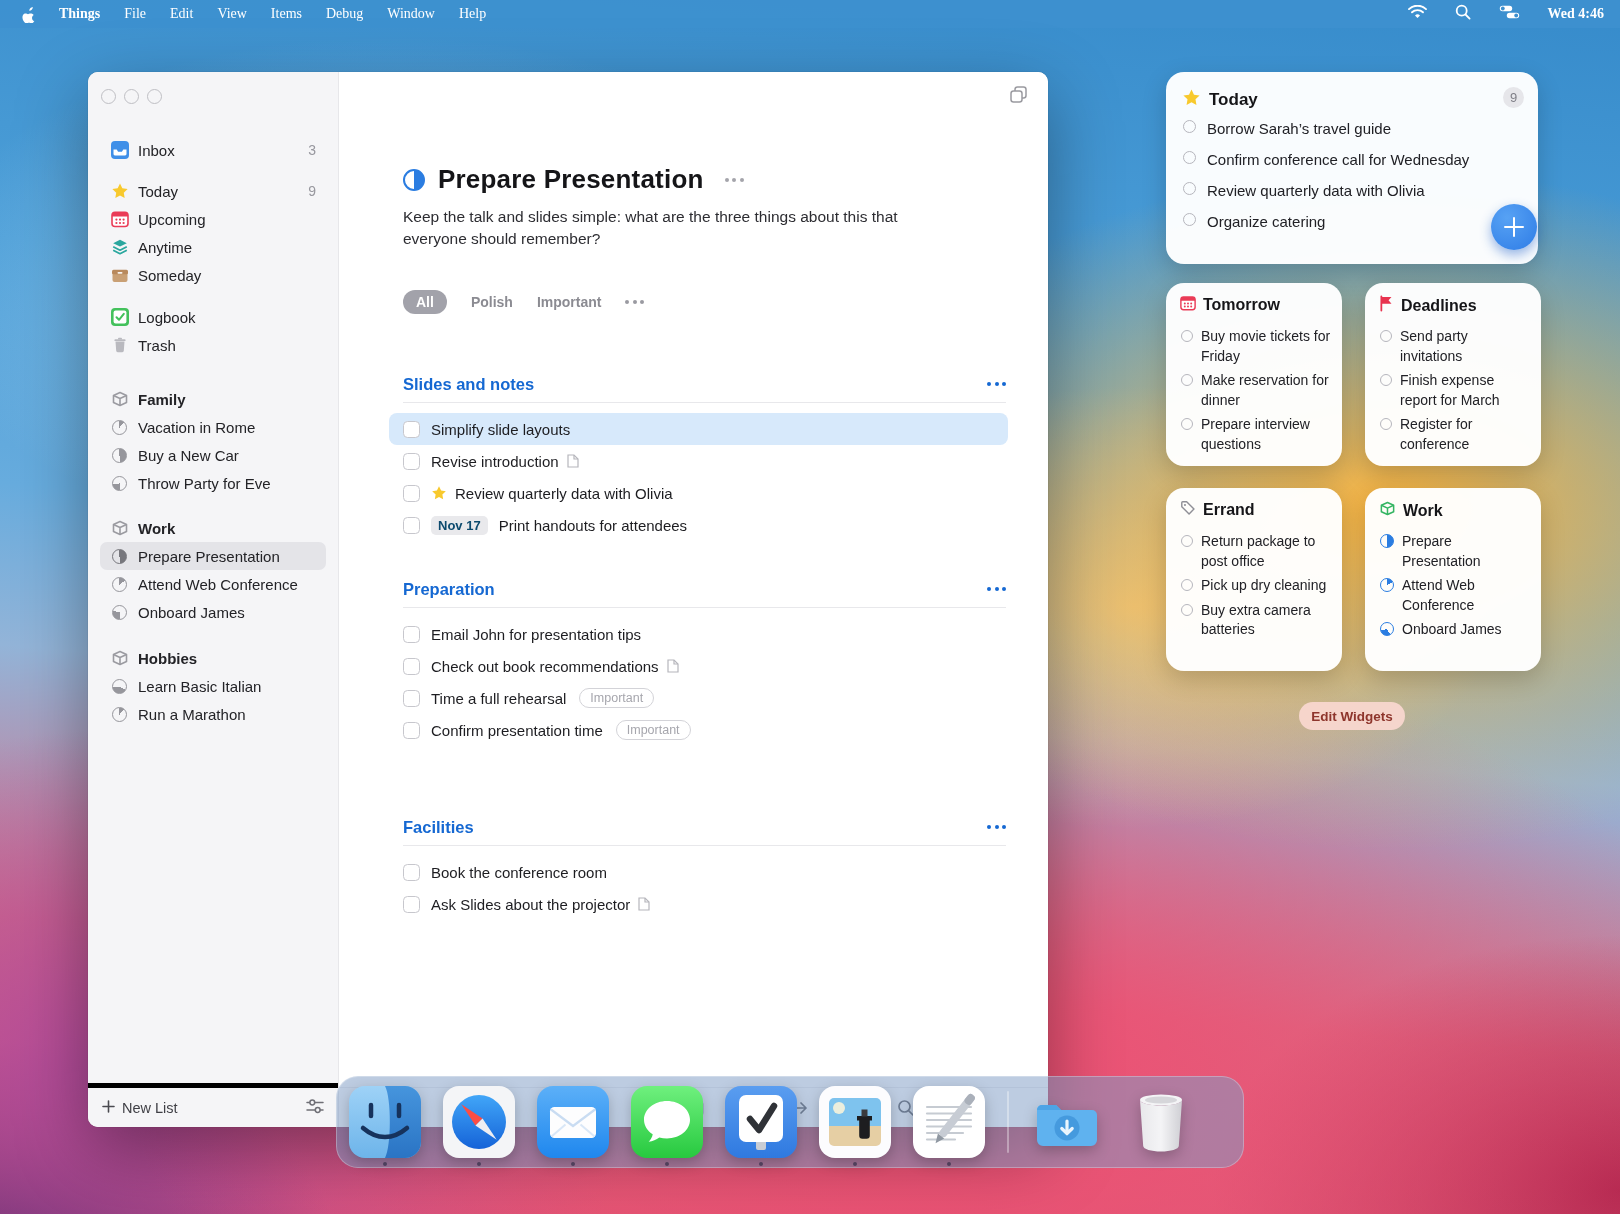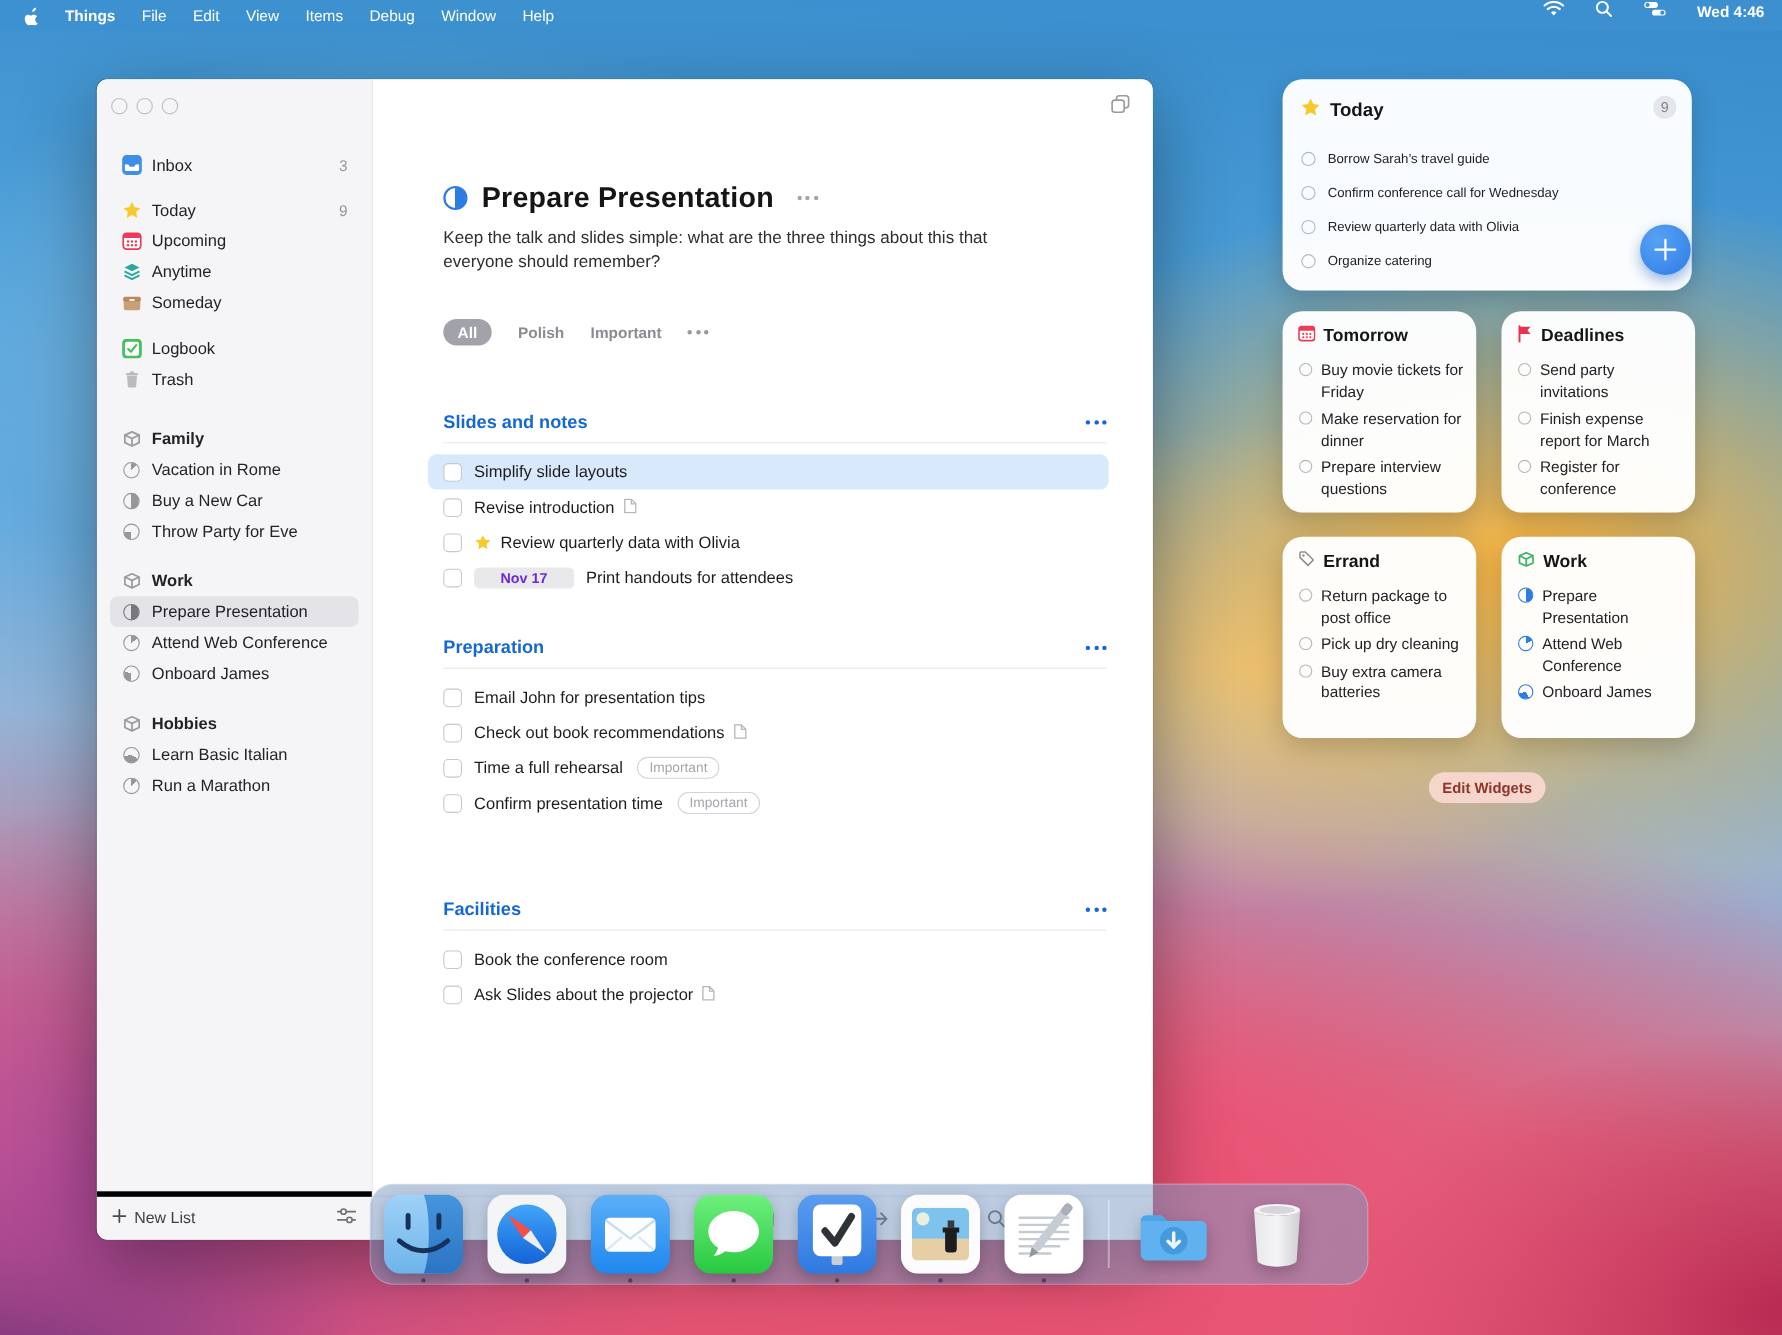--- a/index.html
+++ b/index.html
@@ -10,21 +10,21 @@
       radial-gradient(42% 30% at 24% 24%, rgba(186,224,247,.55) 0%, rgba(186,224,247,0) 70%),
       radial-gradient(50% 40% at 86% 42%, #f9b440 0%, rgba(249,180,64,0) 70%),
       radial-gradient(32% 26% at 70% 50%, rgba(252,206,130,.8) 0%, rgba(252,206,130,0) 70%),
       radial-gradient(70% 50% at 58% 88%, #ef4e72 0%, rgba(239,78,114,0) 72%),
       radial-gradient(46% 40% at 8% 88%, #b04a9c 0%, rgba(176,74,156,0) 70%),
       radial-gradient(30% 26% at 0% 104%, #3c2260 0%, rgba(60,34,96,0) 70%),
       radial-gradient(36% 30% at 100% 98%, #b0264e 0%, rgba(176,38,78,0) 70%),
       linear-gradient(185deg,#368bcb 0%,#4d9fd8 28%,#67acde 46%,#93b4d8 58%,#d56f86 78%,#e05572 100%);}
   
   .menubar{position:absolute;top:0;left:0;right:0;height:28px;background:rgba(62,144,207,.94);
-    display:flex;align-items:flex-start;justify-content:space-between;color:#fff;font-size:14px;}
+    display:flex;align-items:center;justify-content:space-between;color:#fff;font-size:14px;font-family:Liberation Serif, serif;}
   .mb-left{display:flex;align-items:center;gap:0;padding-left:14px}
   .mb-item{padding:0 12px;line-height:28px}
   .mb-item.app{font-weight:700}
   .mb-apple{display:flex;align-items:center;padding:0 10px 0 8px}
   .mb-right{display:flex;align-items:center;gap:28px;padding-right:16px}
   .mb-clock{font-size:14px;font-weight:600}
   
   .window{position:absolute;left:88px;top:72px;width:960px;height:1055px;border-radius:10px;
     background:#fff;box-shadow:0 24px 70px rgba(0,0,0,.38),0 0 1px rgba(0,0,0,.35);display:flex;overflow:hidden}
   .sidebar{width:250px;background:#f5f5f7;border-right:1px solid #e7e7ea;position:relative;flex:none}
@@ -60,35 +60,35 @@
   .fdots{color:#9a9aa1}
   .sec{position:absolute;left:64px;right:42px}
   .sec-head{height:24px;display:flex;align-items:center;justify-content:space-between}
   .sec-title{font-size:16.5px;font-weight:700;color:#1568d2}
   .sec-dots{color:#1568d2}
   .sec-div{height:1px;background:#e8e8eb;margin-top:6px;margin-bottom:10px}
   .task{height:32px;display:flex;align-items:center;gap:11px;font-size:15px;color:#1d1d21;position:relative}
   .task.sel::before{content:"";position:absolute;left:-14px;right:-2px;top:0;bottom:0;background:#d7e9fb;border-radius:8px;z-index:0}
   .task>*{position:relative;z-index:1}
   .cb{width:17px;height:17px;border:1.5px solid #c7c7cd;border-radius:4.5px;background:#fff;box-sizing:border-box;flex:none}
-  .datepill{background:#e9e9ec;color:#6d28d9;font-size:13px;font-weight:600;padding:2px 24px;border-radius:5px}
+  .datepill{background:#e9e9ec;color:#0c4a6e;font-size:13px;font-weight:600;padding:2px 7px;border-radius:5px}
   .tagpill{border:1.3px solid #d3d3d8;color:#a6a6ad;font-size:12.5px;padding:2px 10px;border-radius:999px;margin-left:2px}
   .noteic{margin-left:-3px;margin-top:2px}
   .starsm{width:16px;height:16px;margin-right:-3px}
   .toolbar{position:absolute;left:0;right:0;bottom:0;height:39px;border-top:1px solid #ececee;
     display:flex;align-items:center;justify-content:center;gap:80px}
   .tbtn{display:flex;align-items:center;justify-content:center;width:26px;height:26px}
   
   .card{position:absolute;background:rgba(255,255,255,.97);border-radius:18px;box-shadow:0 8px 24px rgba(0,0,0,.18)}
   .w-today{left:1166px;top:72px;width:372px;height:192px}
   .w-head{position:absolute;top:16px;left:16px;display:flex;align-items:center;gap:8px;font-size:17px;font-weight:700;color:#151518}
   .w-badge{position:absolute;top:15px;right:14px;width:21px;height:21px;border-radius:50%;background:#e6e6ea;
     color:#7f7f87;font-size:13px;display:flex;align-items:center;justify-content:center}
   .w-list{position:absolute;top:48px;left:17px;right:16px}
-  .w-item{height:31px;display:flex;align-items:flex-end;gap:11px;font-size:12px;color:#212126}
+  .w-item{height:31px;display:flex;align-items:flex-start;gap:11px;font-size:15px;color:#212126}
   .wcb{width:13px;height:13px;border:1.5px solid #b6b6bd;border-radius:50%;box-sizing:border-box;flex:none}
   .plusbtn{position:absolute;left:325px;top:132px;width:46px;height:46px;border-radius:50%;
     background:radial-gradient(circle at 35% 30%,#57a2f4,#2e7ce6);box-shadow:0 5px 12px rgba(25,90,200,.45);
     display:flex;align-items:center;justify-content:center}
   .plusbtn::before{content:"";width:20px;height:2.6px;background:#fff;border-radius:2px;position:absolute}
   .plusbtn::after{content:"";width:2.6px;height:20px;background:#fff;border-radius:2px;position:absolute}
   .w-sm{width:176px;height:183px}
   .w-tomorrow{left:1166px;top:283px}.w-deadlines{left:1365px;top:283px}
   .w-errand{left:1166px;top:488px}.w-work{left:1365px;top:488px}
   .ws-head{position:absolute;top:12px;left:14px;display:flex;align-items:center;gap:7px;font-size:16px;font-weight:700;color:#151518}

